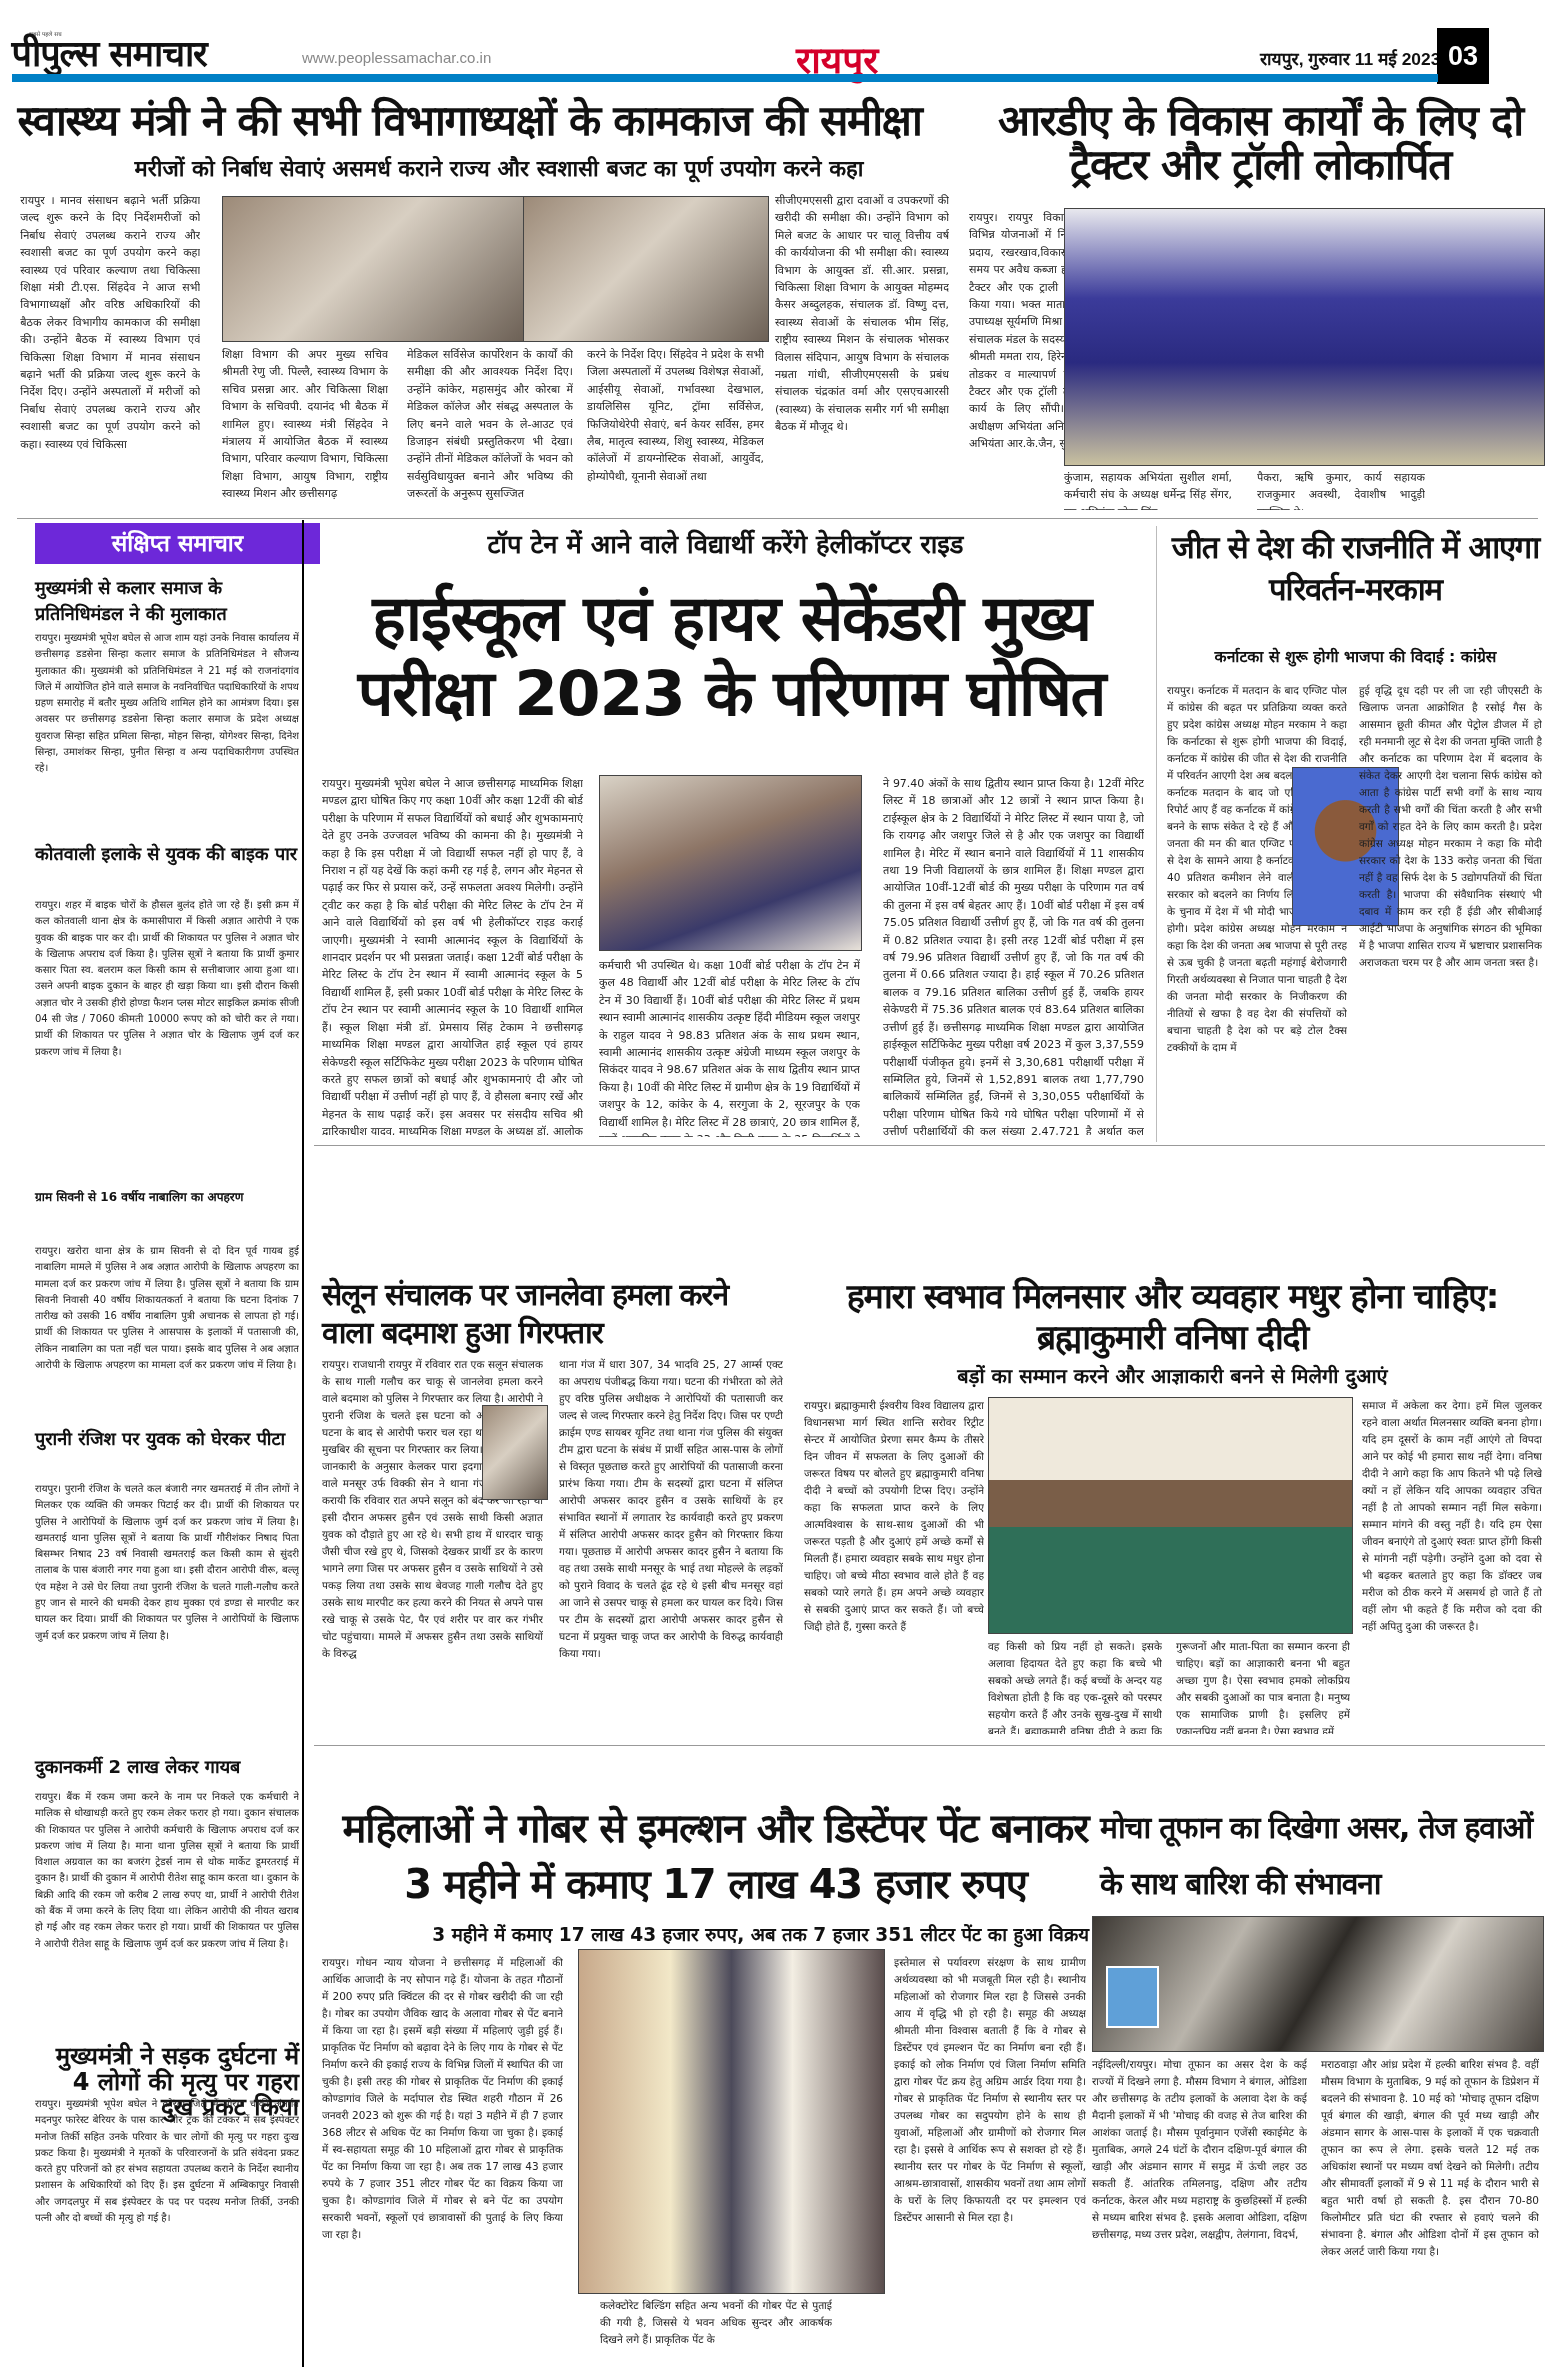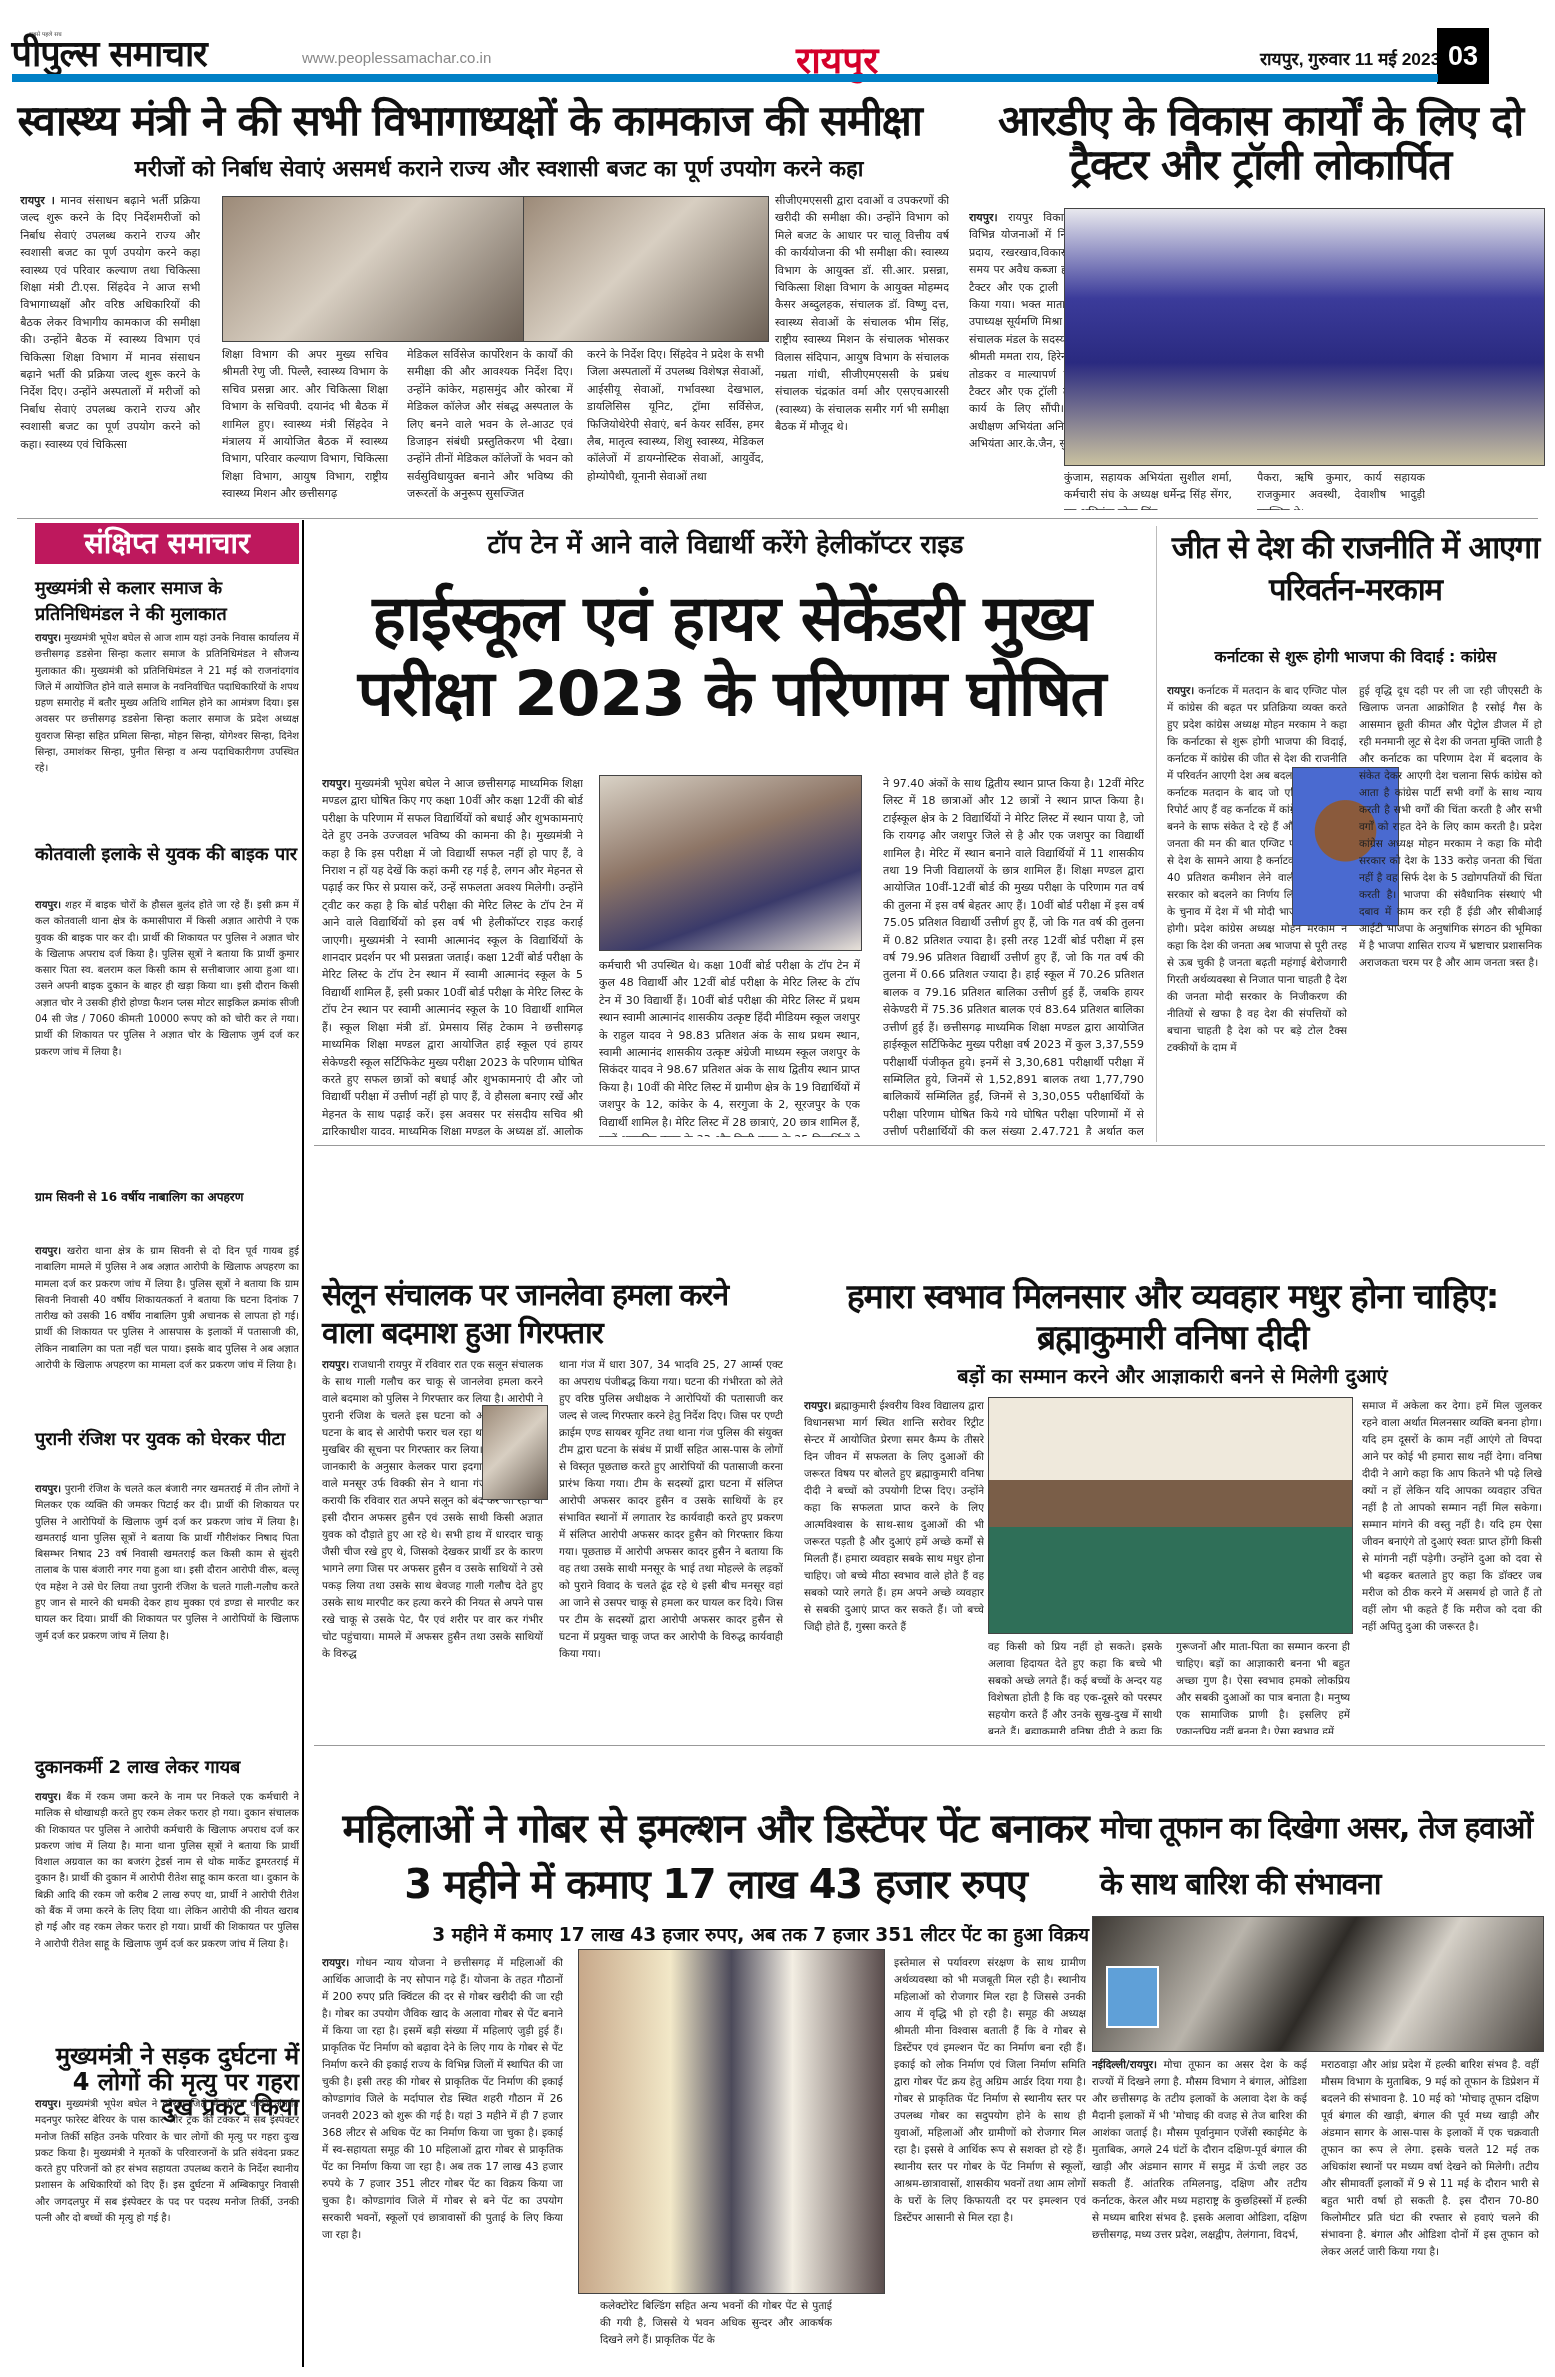--- a/index.html
+++ b/index.html
@@ -8,29 +8,29 @@
   .masthead-logo { left:11.6px; top:28px; font-size:36px; font-weight:bold; letter-spacing:-1.2px; font-family:"DejaVu Serif", serif; }
   .masthead-tag { left:29px; top:30px; font-size:5.8px; color:#333; }
   .masthead-url { left:302px; top:49px; font-size:15px; color:#888; font-family:"Liberation Sans", sans-serif; }
   .masthead-city { left:796px; top:33px; font-size:37px; font-weight:bold; color:#d4002a; font-family:"DejaVu Sans", sans-serif; }
   .masthead-date { left:1260px; top:46px; font-size:17.4px; font-weight:bold; font-family:"Liberation Sans", sans-serif; }
   .page-no { left:1437px; top:28px; width:52px; height:56px; background:#000; color:#fff; font-size:27px; font-weight:bold; text-align:center; line-height:56px; font-family:"Liberation Sans", sans-serif; }
   .blue-bar { left:11.6px; top:74px; width:1426px; height:8.1px; background:#0080c6; }
   .headline { font-weight:bold; font-family:"DejaVu Sans", sans-serif; line-height:1.05; letter-spacing:-1.2px; }
   .sub { font-weight:bold; font-family:"DejaVu Sans", sans-serif; }
   .body { font-family:"DejaVu Sans", sans-serif; font-size:11px; line-height:17.4px; text-align:justify; color:#222; }
-  .body b { font-weight:bold;margin-top:16px; }
+  .body b { font-weight:normal;margin-top:16px; }
   .photo { background:linear-gradient(135deg,#9c8a78,#d8cfc2 45%,#6c6055); border:0.6px solid #444; }
   .photo.blue { background:linear-gradient(180deg,#e8e8ee 0%,#3b3b9a 35%,#2a2a80 60%,#c9c1a0 100%); }
   .photo.crowd { background:linear-gradient(160deg,#d9d2c6,#8d7566 40%,#3a3a6a 70%,#e9e3da); }
   .photo.portrait { background:radial-gradient(circle at 50% 40%,#8a5a3c 0 28%,#4a6ad0 29% 100%); }
   .photo.sat { background:linear-gradient(120deg,#3c3833,#b9b4ab 30%,#2e2b27 50%,#d6d1c8 70%,#4a4540); }
   .photo.hall { background:linear-gradient(180deg,#efe9dc 0 35%,#7a5e48 35% 55%,#2f6f58 55% 100%); }
   .photo.paint { background:linear-gradient(90deg,#c7a88a,#f2e8c8 30%,#4c4a5a 50%,#f3eee3 70%,#5a4d4d); }
-  .sidebar-label { left:35px; top:523px; width:264px; height:41px; background:#be185d; color:#fff; font-size:29px; font-weight:bold; text-align:center; line-height:41px; }
+  .sidebar-label { left:35px; top:523px; width:285px; height:41px; background:#6d28d9; color:#fff; font-size:23px; font-weight:bold; text-align:center; line-height:41px; }
   .vrule { background:#000; width:1.7px; }
   .hrule { background:#999; height:1.2px; }
 </style>
 </head>
 <body>
 
 <div class="abs masthead-tag">सबसे पहले सच</div>
 <div class="abs masthead-logo">पीपुल्स समाचार</div>
 <div class="abs masthead-url">www.peoplessamachar.co.in</div>
 <div class="abs masthead-city">रायपुर</div>

